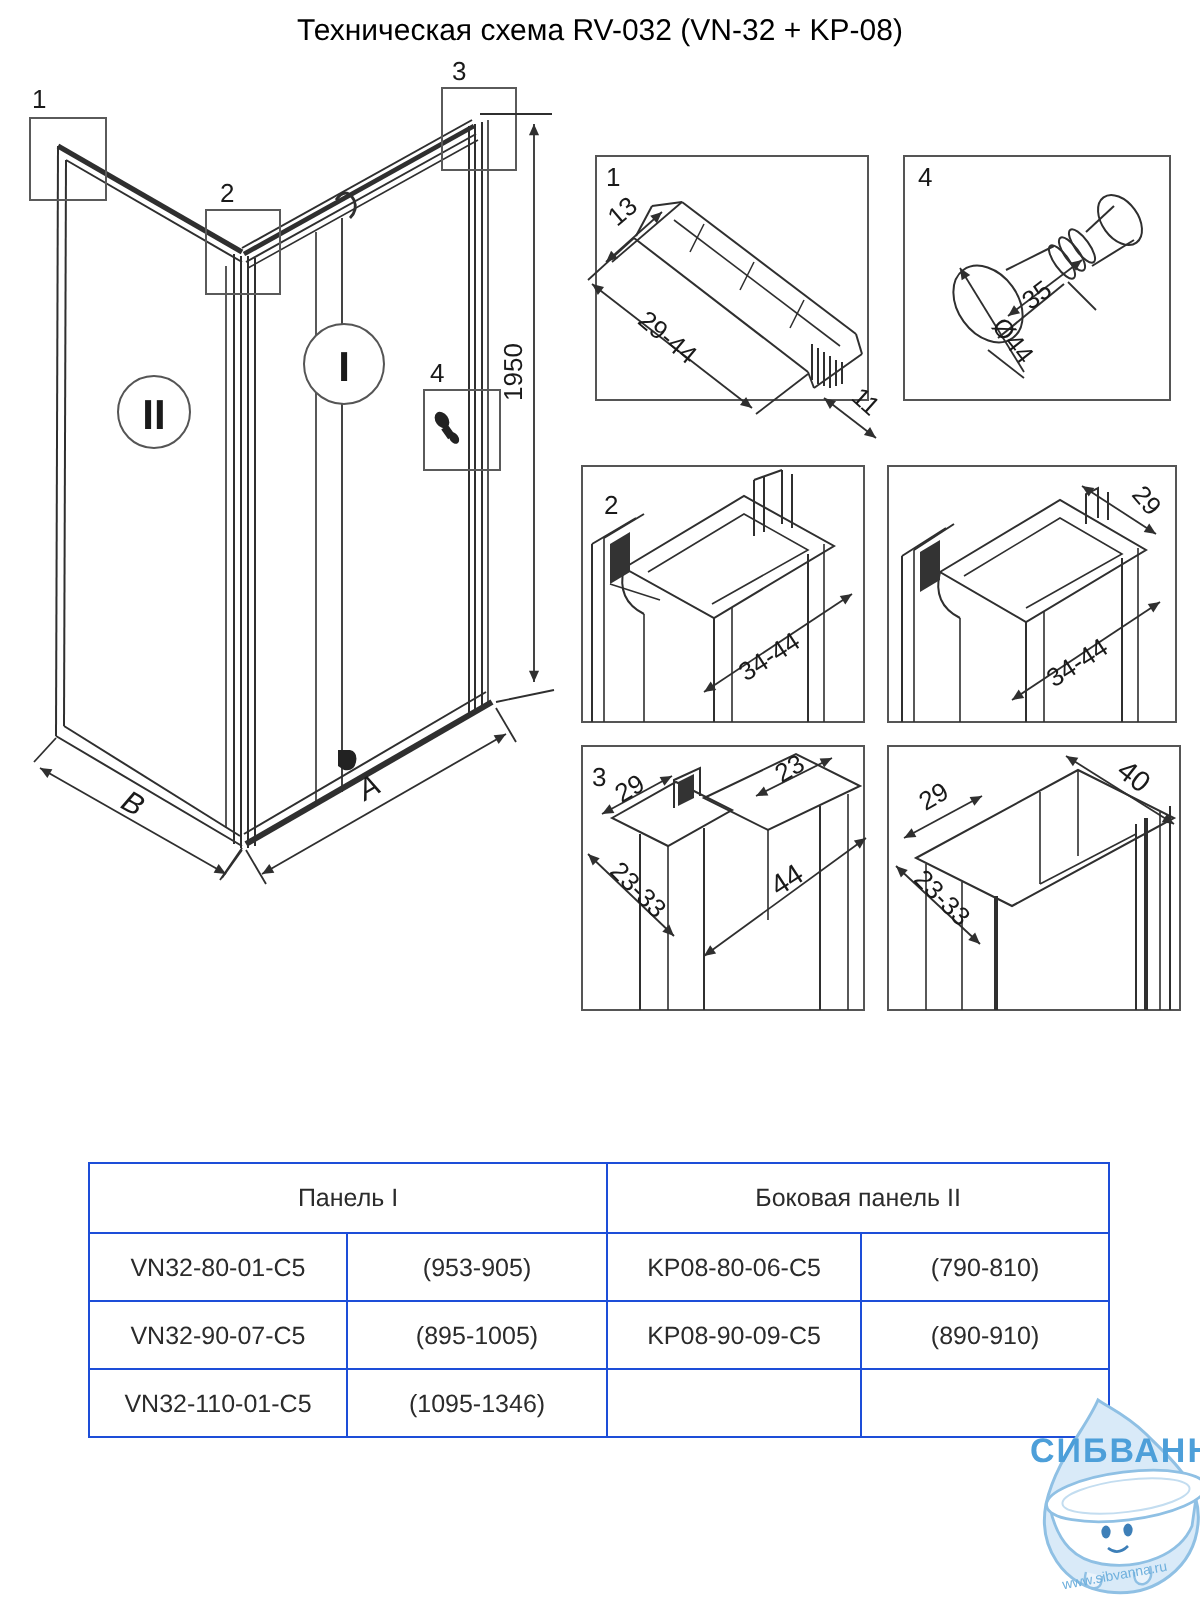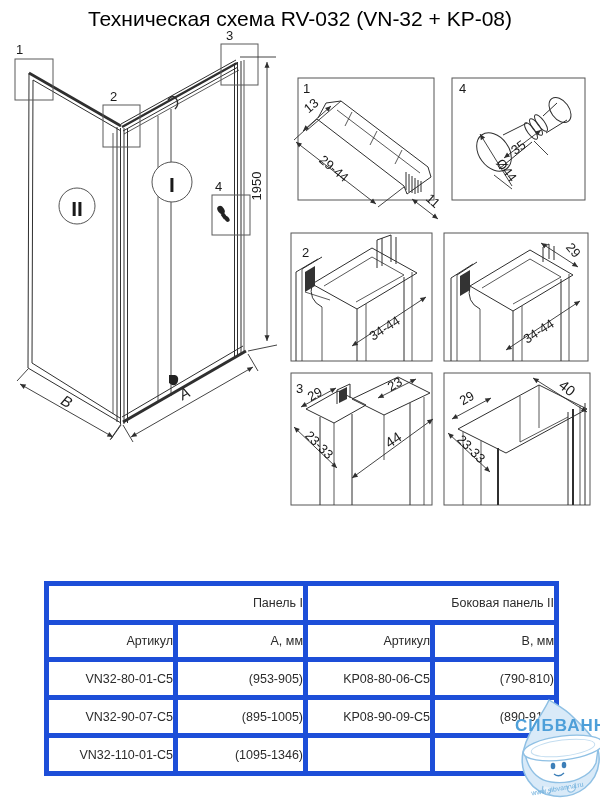--- a/index.html
+++ b/index.html
@@ -1,29 +1,29 @@
 <!DOCTYPE html>
 <html><head>
 <meta charset="utf-8">
 <style>
   html,body{margin:0;padding:0;background:#fff;}
   .page{position:relative;width:600px;height:800px;background:#fff;overflow:hidden;
         font-family:"Liberation Sans", sans-serif;color:#1a1a1a;}
   .title{position:absolute;top:7px;left:0;width:600px;text-align:center;
-         font-size:21px;color:#000;}
+         font-size:15px;color:#000;}
   svg text{font-family:"Liberation Sans", sans-serif;}
   .dim{font-size:13px;fill:#1a1a1a;}
   .dim-big{font-size:14.5px;fill:#1a1a1a;}
   .callout-num{font-size:13px;fill:#1a1a1a;}
   .panel-label{font-size:21px;font-weight:bold;fill:#1a1a1a;}
   .ab{font-size:15px;font-style:italic;fill:#1a1a1a;}
   
   .spec-table{position:absolute;left:44px;top:581px;width:510px;border-collapse:collapse;
               font-size:12.5px;color:#2b2b2b;table-layout:fixed;}
-  .spec-table td{border:5px solid #1d4ed8;text-align:right;vertical-align:middle;
+  .spec-table td{border:1px solid #1d4ed8;text-align:center;vertical-align:middle;
                  padding:0;overflow:hidden;white-space:nowrap;}
   .row-h1 td{height:34px;}
   .row-h2 td{height:32px;}
   .row-d td{height:33px;}
   
   .wm{position:absolute;left:486px;top:690px;width:130px;height:110px;pointer-events:none;text-align:right;}
   .wm-brand{position:absolute;left:29px;top:26px;font-size:17px;font-weight:bold;
             letter-spacing:1px;color:#4d9fd9;white-space:nowrap;}
   .wm-url{position:absolute;left:45px;top:95px;font-size:7px;color:#6fb0dd;
           transform:rotate(-10deg);white-space:nowrap;}
@@ -294,26 +294,20 @@
         <col style="width:129px">
         <col style="width:130px">
         <col style="width:127px">
         <col style="width:124px">
       </colgroup>
     <tbody>
         <tr class="row-h1">
       <td colspan="2">Панель I</td>
       <td colspan="2">Боковая панель II</td>
     </tr>
-    <tr class="row-h2">
-      <td>Артикул</td>
-      <td>А, мм</td>
-      <td>Артикул</td>
-      <td>В, мм</td>
-    </tr>
     <tr class="row-d">
       <td>VN32-80-01-C5</td>
       <td>(953-905)</td>
       <td>KP08-80-06-C5</td>
       <td>(790-810)</td>
     </tr>
     <tr class="row-d">
       <td>VN32-90-07-C5</td>
       <td>(895-1005)</td>
       <td>KP08-90-09-C5</td>

